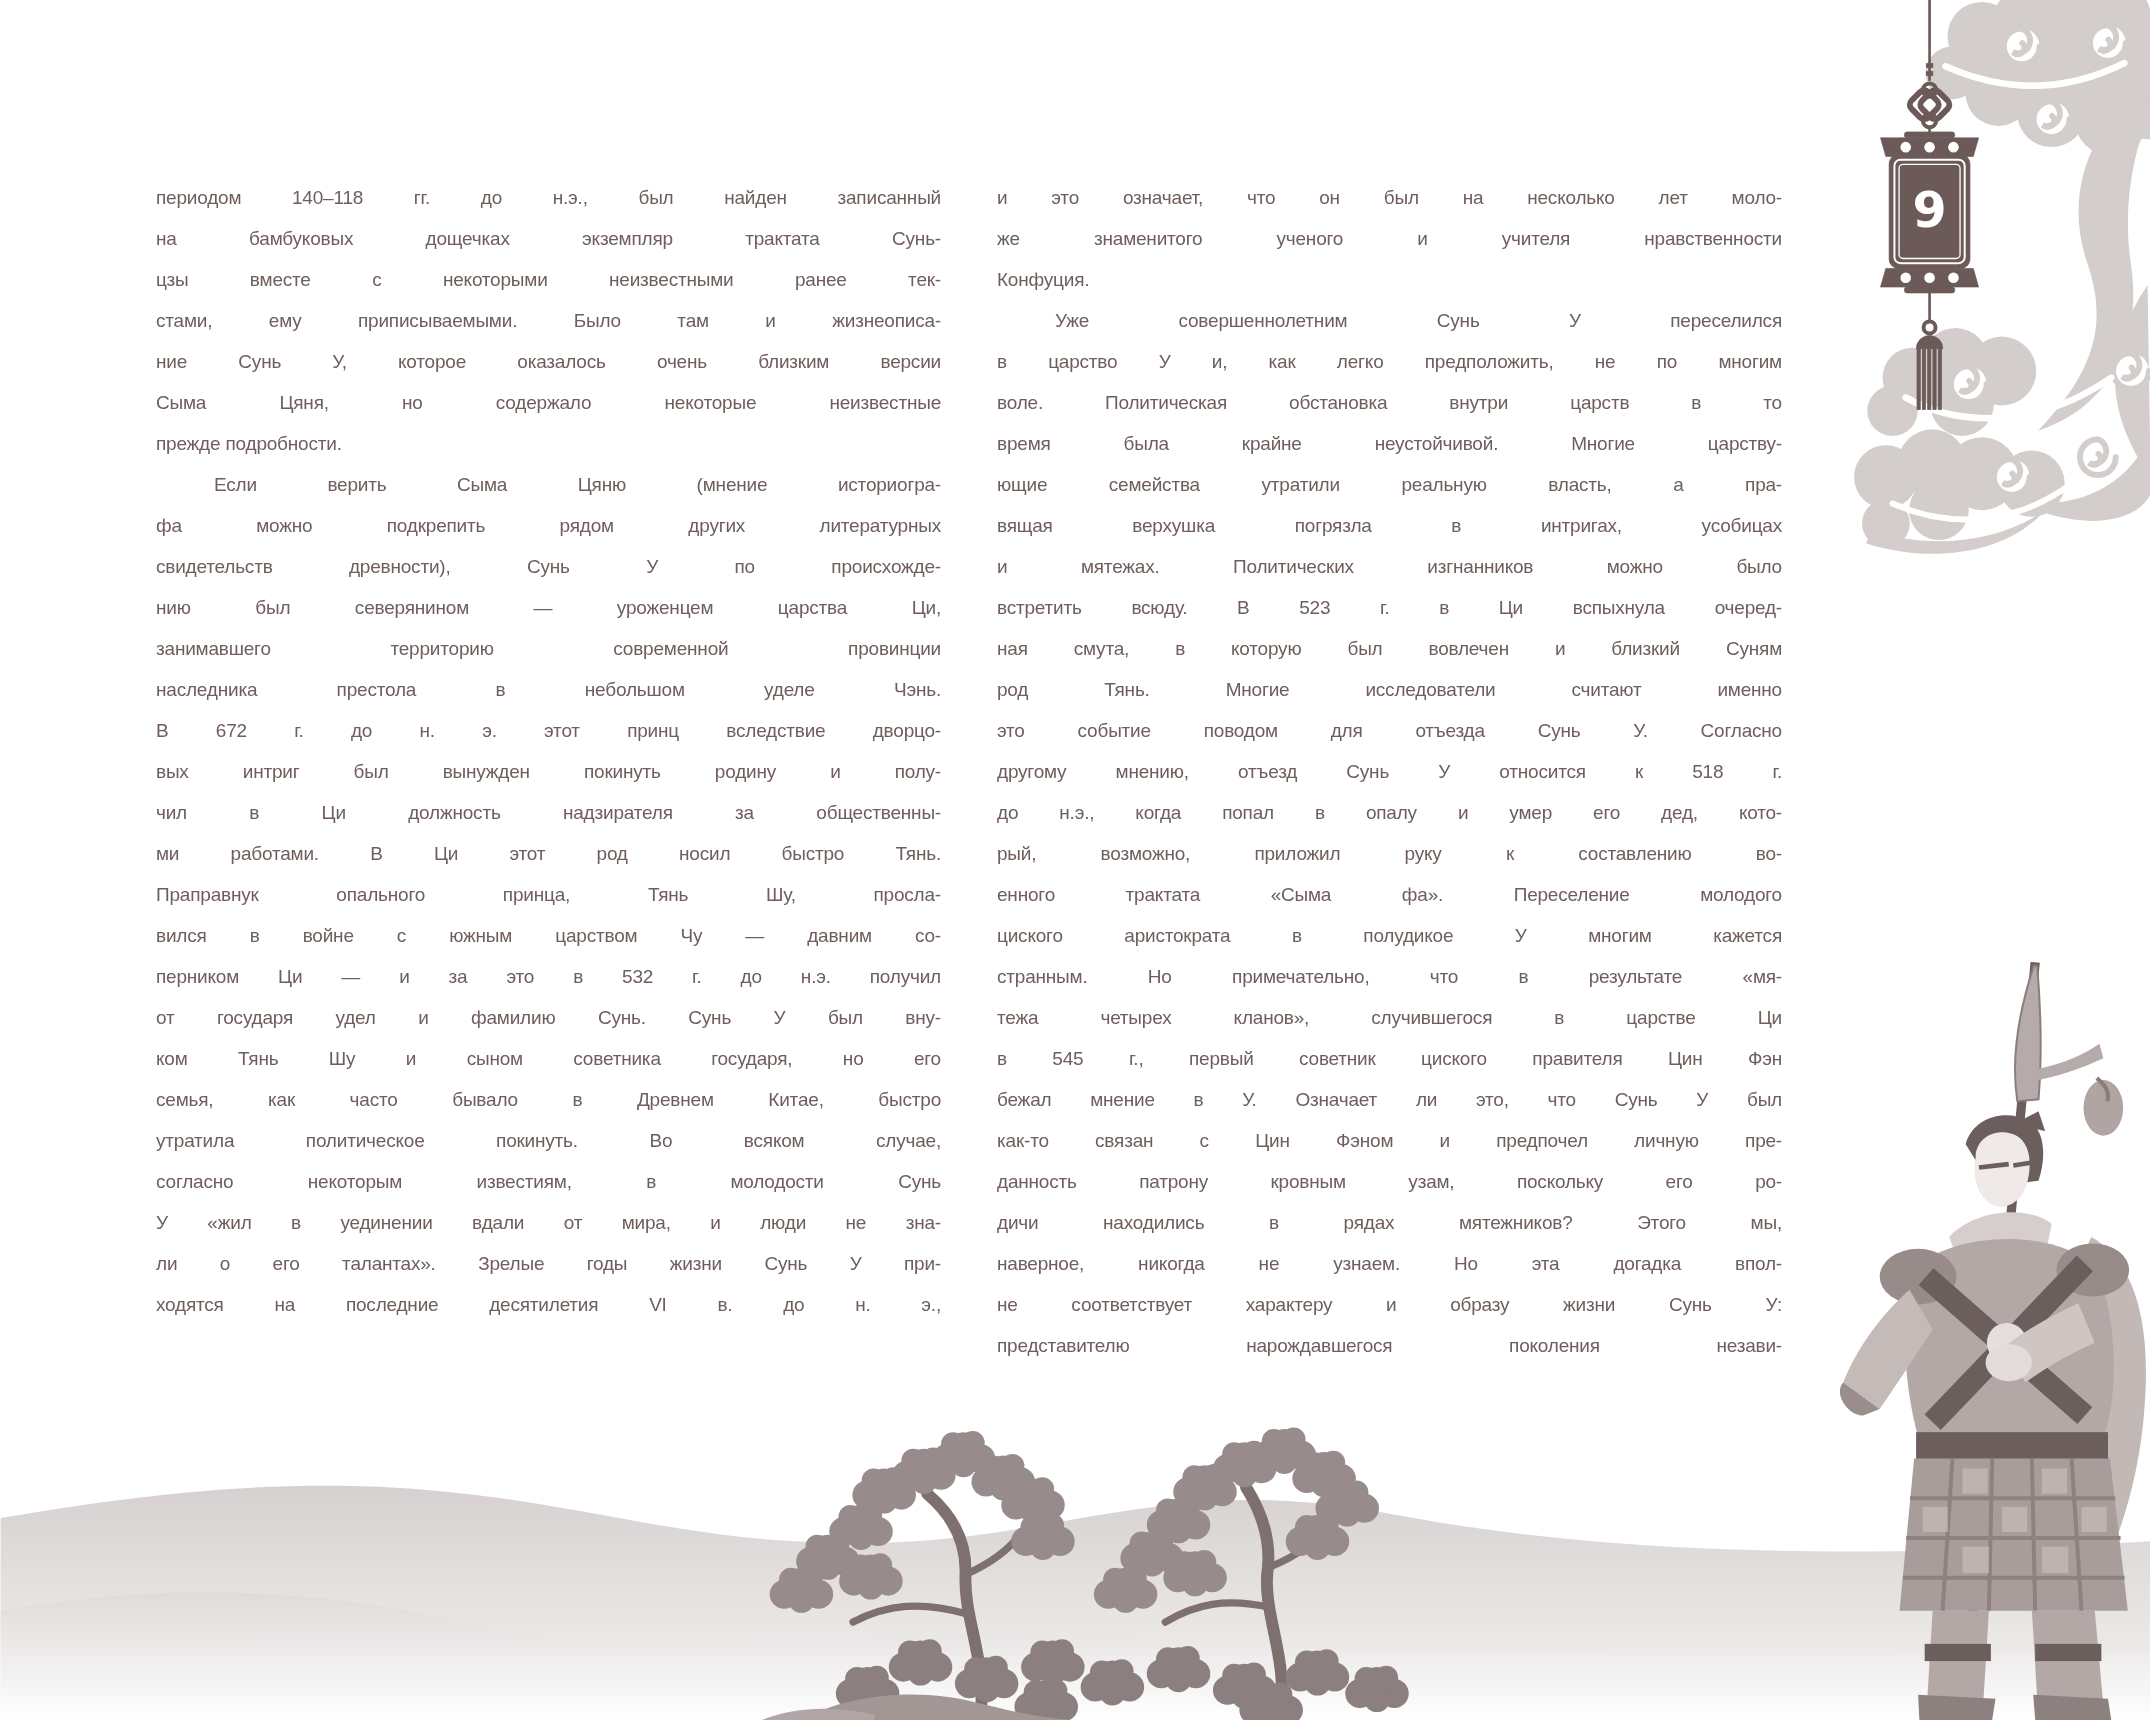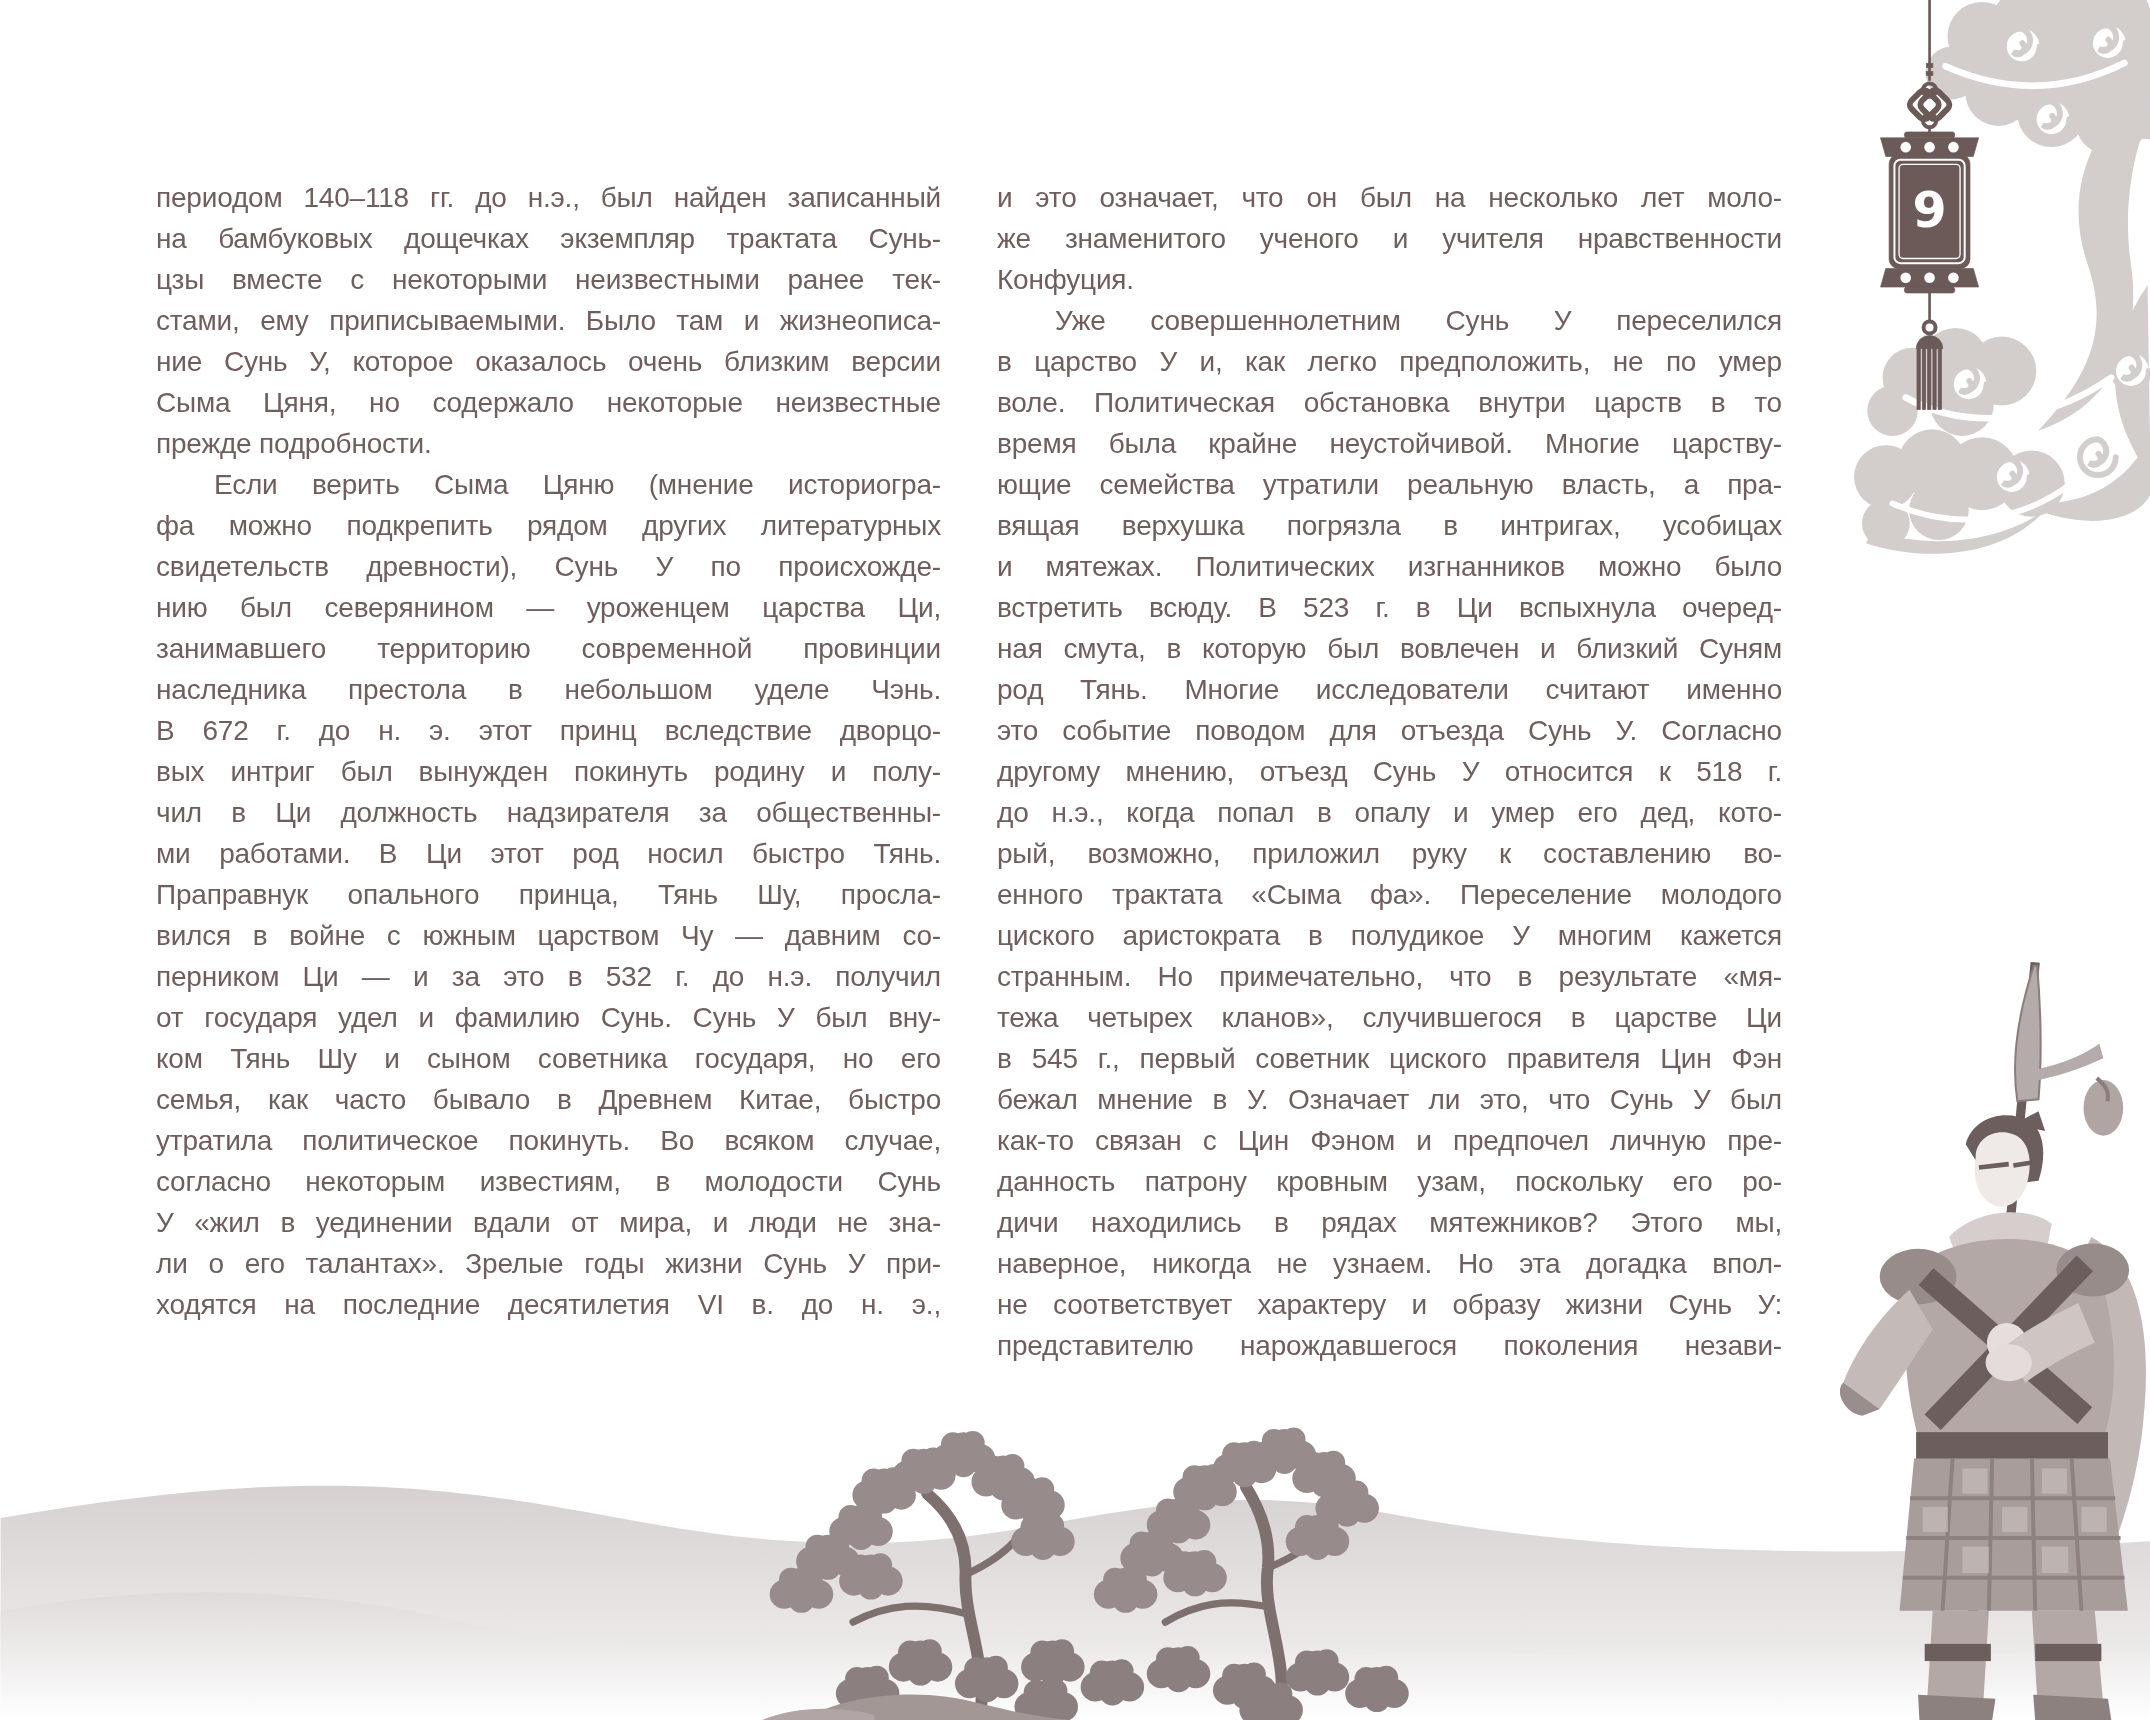--- a/index.html
+++ b/index.html
@@ -5,21 +5,21 @@
   html,body{margin:0;padding:0;}
   body{
     width:2151px;height:1720px;position:relative;overflow:hidden;
     background:#ffffff;
     font-family:"Liberation Sans", sans-serif;
   }
   .page{position:absolute;inset:0;}
   
   .col{
     position:absolute;top:177px;width:785px;
-    font-size:28px;line-height:41px;color:#6e5e5c;
+    font-size:19px;line-height:41px;color:#6e5e5c;
     letter-spacing:-0.2px;
   }
   #col-left{left:156px;}
   #col-right{left:997px;}
   .line{text-align:justify;text-align-last:justify;white-space:nowrap;}
   .line.pend{text-align-last:left;}
   .line.indent{padding-left:58px;}
   
   .deco{position:absolute;}
   #clouds{right:0;top:0;}
@@ -307,21 +307,21 @@
       <div class="line">согласно некоторым известиям, в молодости Сунь</div>
       <div class="line">У «жил в уединении вдали от мира, и люди не зна-</div>
       <div class="line">ли о его талантах». Зрелые годы жизни Сунь У при-</div>
       <div class="line">ходятся на последние десятилетия VI в. до н. э.,</div>
     </div>
   <div class="col" id="col-right">
       <div class="line">и это означает, что он был на несколько лет моло-</div>
       <div class="line">же знаменитого ученого и учителя нравственности</div>
       <div class="line pend">Конфуция.</div>
       <div class="line indent">Уже совершеннолетним Сунь У переселился</div>
-      <div class="line">в царство У и, как легко предположить, не по умер</div>
+      <div class="line">в царство У и, как легко предположить, не по многим</div>
       <div class="line">воле. Политическая обстановка внутри царств в то</div>
       <div class="line">время была крайне неустойчивой. Многие царству-</div>
       <div class="line">ющие семейства утратили реальную власть, а пра-</div>
       <div class="line">вящая верхушка погрязла в интригах, усобицах</div>
       <div class="line">и мятежах. Политических изгнанников можно было</div>
       <div class="line">встретить всюду. В 523 г. в Ци вспыхнула очеред-</div>
       <div class="line">ная смута, в которую был вовлечен и близкий Суням</div>
       <div class="line">род Тянь. Многие исследователи считают именно</div>
       <div class="line">это событие поводом для отъезда Сунь У. Согласно</div>
       <div class="line">другому мнению, отъезд Сунь У относится к 518 г.</div>

